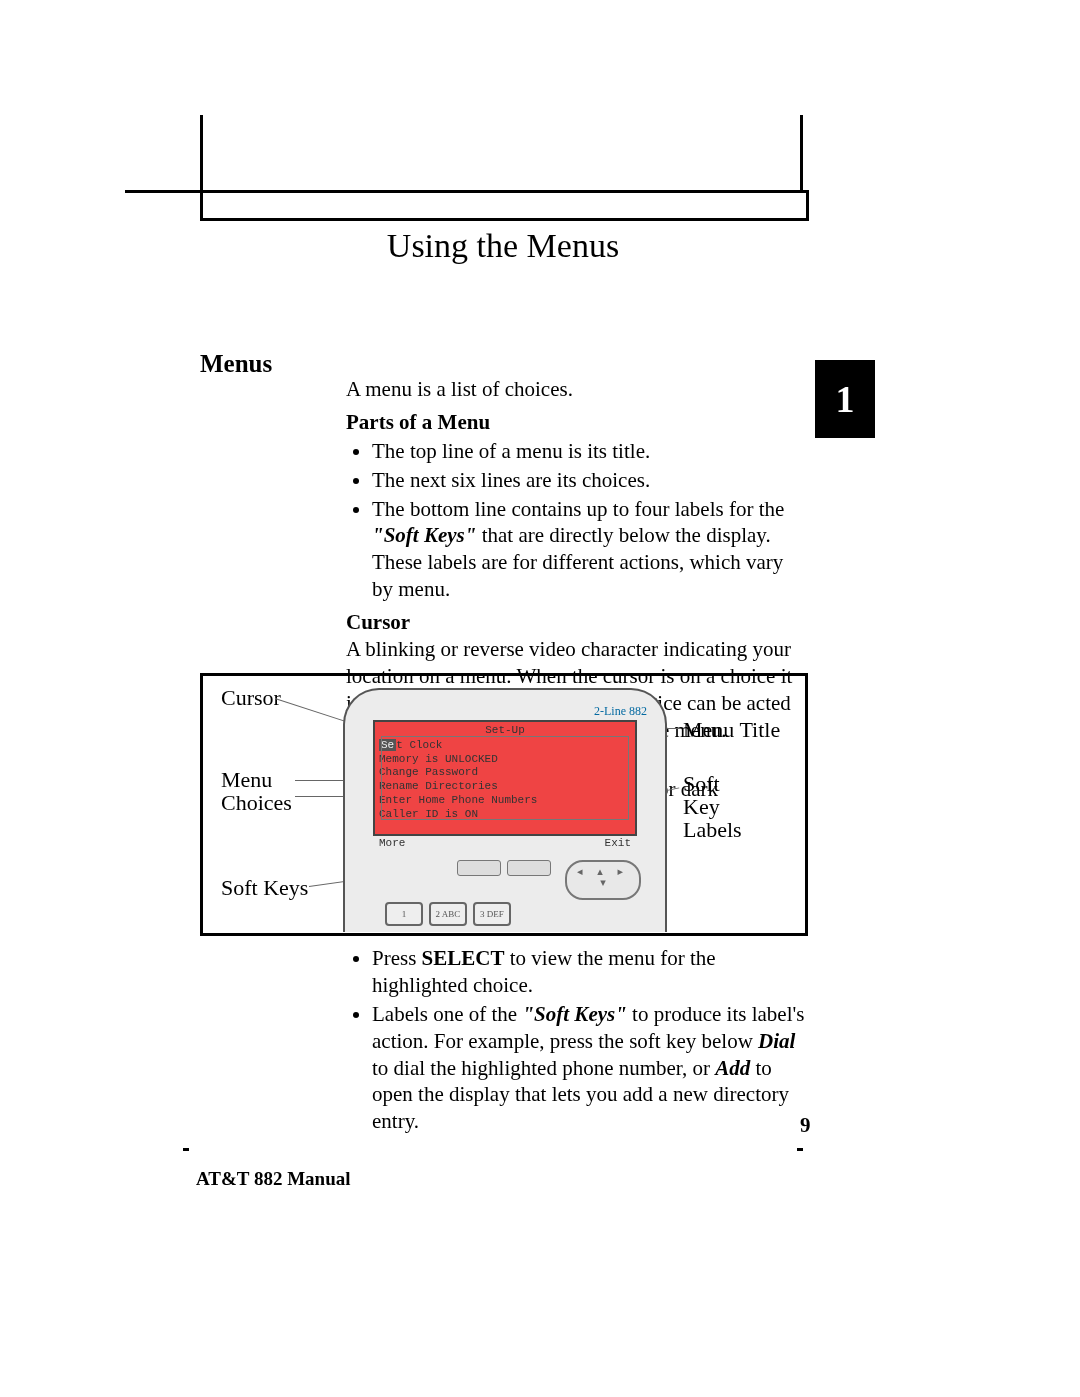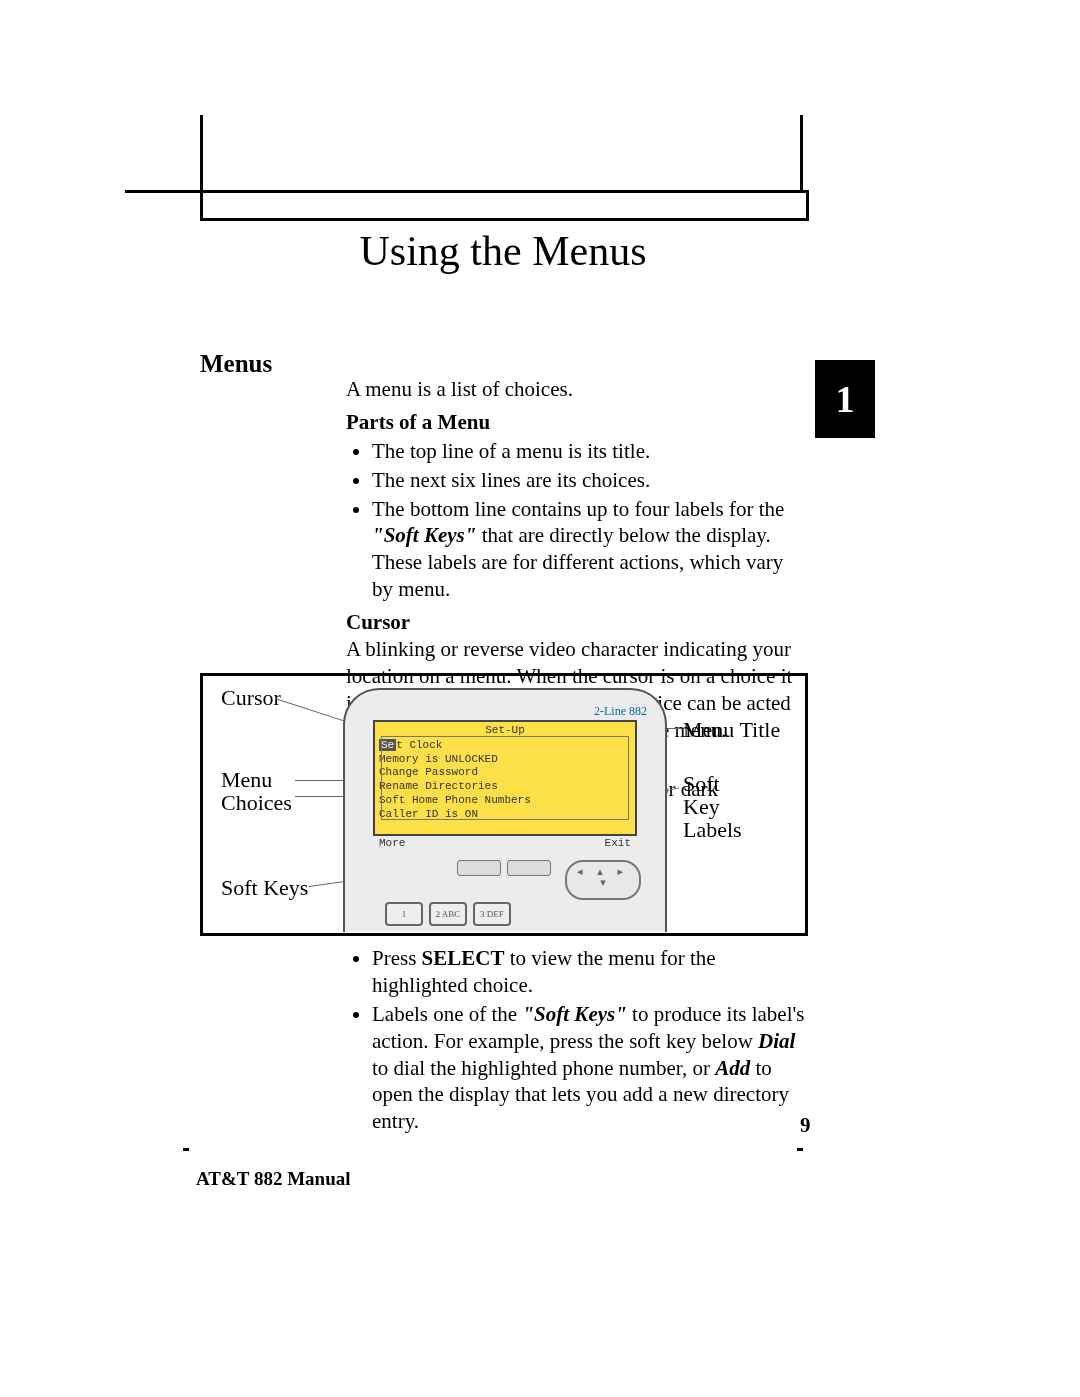--- a/index.html
+++ b/index.html
@@ -25,21 +25,21 @@
   
   .headbox{
     position:absolute;left:200px;top:190px;width:603px;height:28px;
     border:3px solid #000;border-top:3px solid #000;
     border-bottom:none;
   }
   .headtitle{
     position:absolute;left:200px;top:218px;width:606px;
     border-top:3px solid #000;
     text-align:center;
-    font-size:42px;
+    font-size:34px;
     padding:6px 0 16px 0;
   }
   
   .section{
     position:absolute;left:200px;top:350px;
     font-weight:bold;font-size:25px;
   }
   .body{
     position:absolute;left:346px;top:376px;width:460px;
     line-height:1.28;
@@ -73,21 +73,21 @@
     position:absolute;left:140px;top:12px;width:320px;height:242px;
     border:2px solid #555;border-bottom:none;
     border-radius:36px 36px 0 0;
     background:#ececec;
   }
   .phone .model{
     position:absolute;top:14px;right:18px;font-size:12px;color:#0369a1
   }
   .screen{
     position:absolute;left:28px;top:30px;width:264px;height:116px;
-    border:2px solid #444;background:#fde047;
+    border:2px solid #444;background:#ef4444;
     font-family:"Courier New",monospace;font-size:11px;color:#333;
     padding:2px 4px;box-sizing:border-box;line-height:1.25;
   }
   .screen .title{text-align:center;margin-bottom:1px}
   .screen .hl{background:#555;color:#eee;padding:0 2px}
   .screen .row{white-space:pre}
   .screen .bottom{margin-top:16px;display:flex;justify-content:space-between}
   .screen-inner{position:absolute;left:6px;top:14px;right:6px;bottom:14px;border:1px solid #777}
   .nav{
     position:absolute;right:24px;top:170px;width:72px;height:36px;
@@ -165,21 +165,21 @@
     <div class="leader" style="left:398px;top:128px;width:80px;transform:rotate(-12deg);transform-origin:left"></div>
 
     <div class="phone">
       <div class="model">2-Line 882</div>
       <div class="screen">
         <div class="title">Set-Up</div>
         <div class="row"><span class="hl">Se</span>t Clock</div>
         <div class="row">Memory is UNLOCKED</div>
         <div class="row">Change Password</div>
         <div class="row">Rename Directories</div>
-        <div class="row">Soft Home Phone Numbers</div>
+        <div class="row">Enter Home Phone Numbers</div>
         <div class="row">Caller ID is ON</div>
         <div class="bottom">
           <span>More</span>
           <span>Exit</span>
         </div>
         <div class="screen-inner"></div>
       </div>
       <div class="softbtn"></div>
       <div class="softbtn b2"></div>
       <div class="nav"></div>

